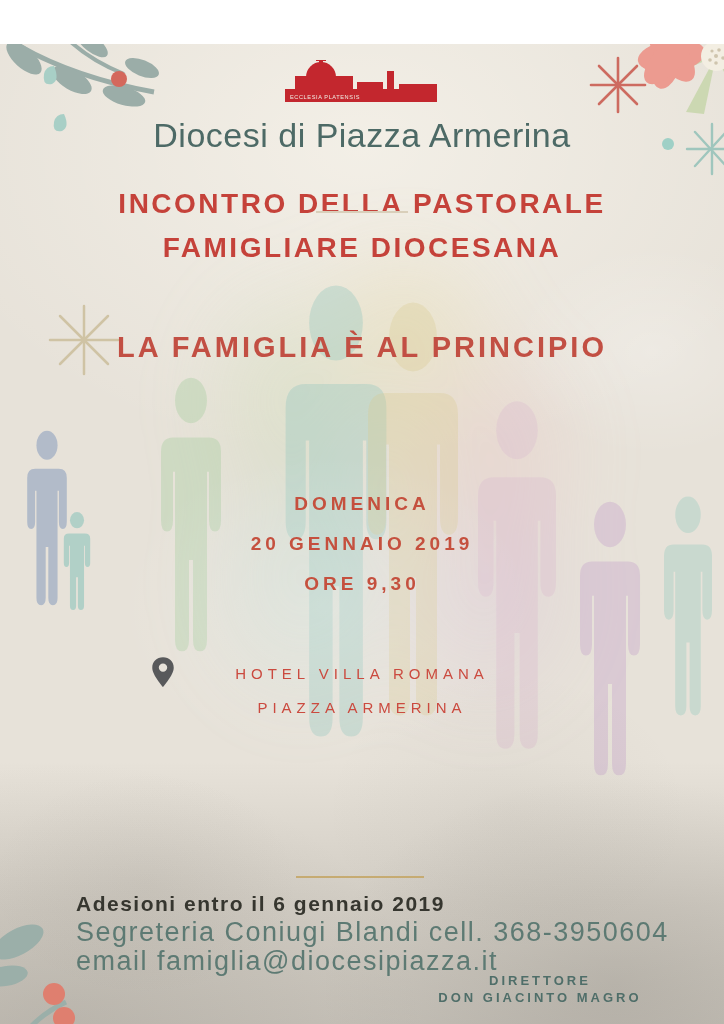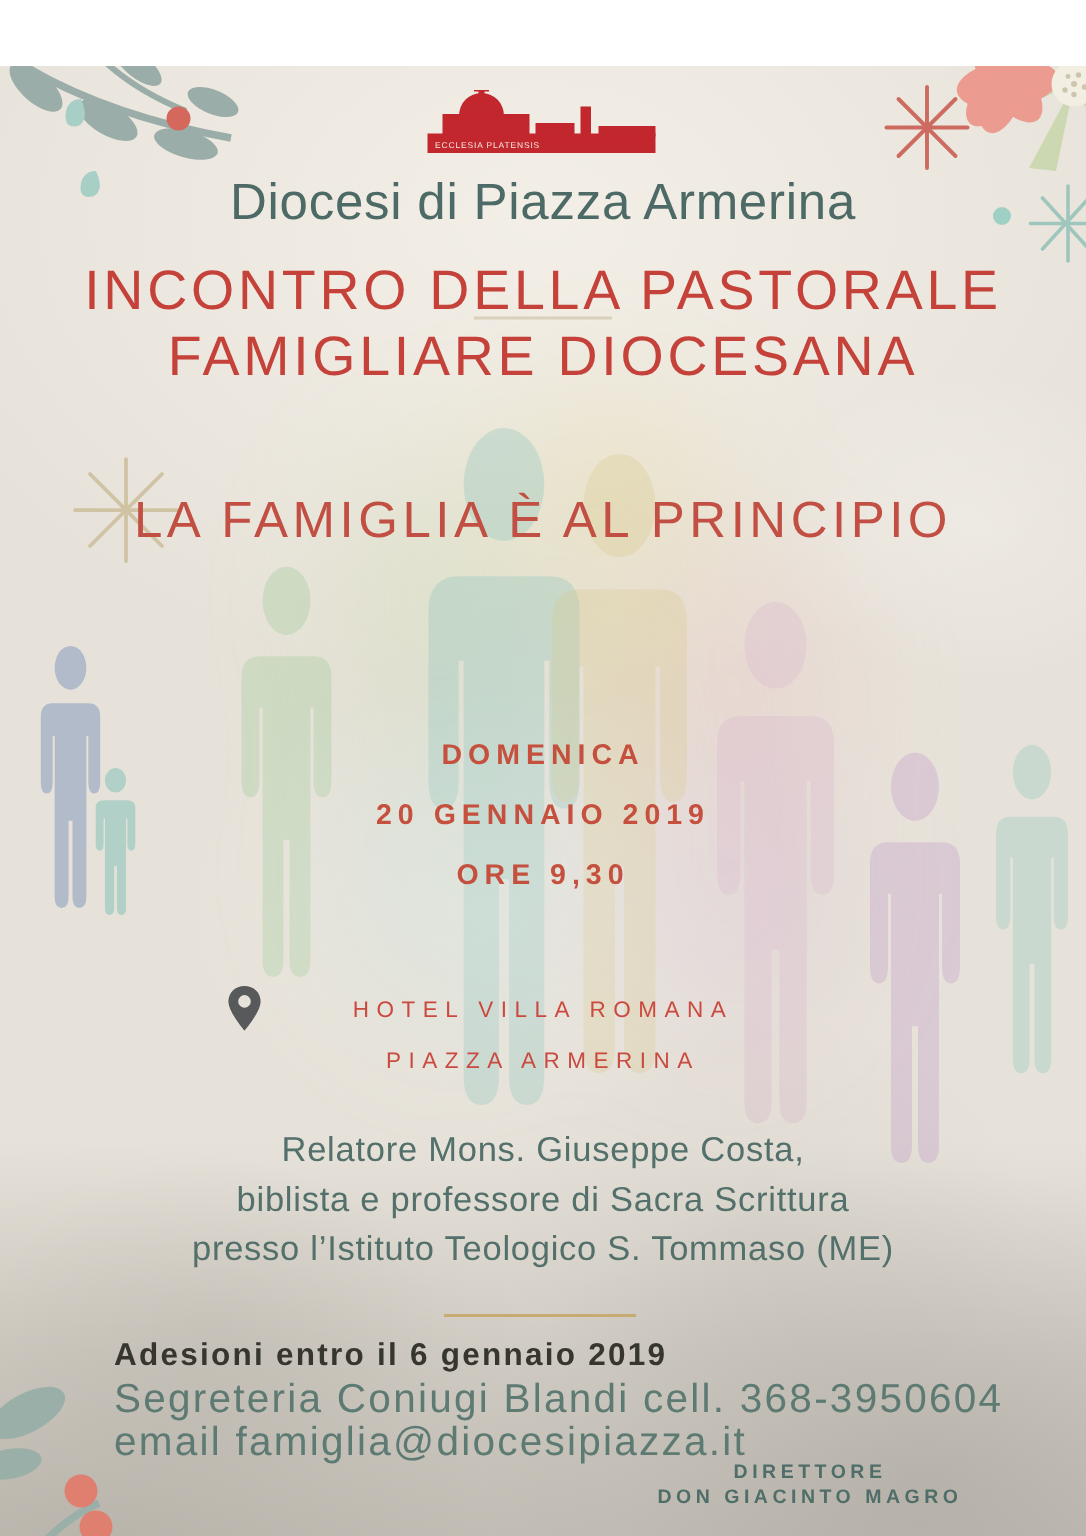--- a/index.html
+++ b/index.html
@@ -25,23 +25,23 @@
     background:
       radial-gradient(150px 200px at 32% 30%, rgba(190,215,160,.55), transparent 70%),
       radial-gradient(160px 180px at 55% 18%, rgba(228,212,140,.55), transparent 70%),
       radial-gradient(150px 190px at 72% 40%, rgba(235,180,180,.5), transparent 70%),
       radial-gradient(170px 200px at 70% 68%, rgba(205,170,210,.45), transparent 70%),
       radial-gradient(170px 210px at 35% 65%, rgba(160,210,200,.5), transparent 70%);
   }
   .fig{position:absolute;}
   .center{position:absolute; left:0; width:724px; text-align:center;}
   .org-title{top:72px; font-size:34px; color:#4d6a66; letter-spacing:.5px;}
-  .heading{top:128px; font-size:37px; font-weight:normal; color:#c5423a; letter-spacing:2.5px; line-height:44px;}
+  .heading{top:138px; font-size:28px; font-weight:bold; color:#c5423a; letter-spacing:2.5px; line-height:44px;}
   .heading-divider{position:absolute; left:316px; top:167px; width:92px; height:2px; background:#d9cfba;}
-  .theme{top:282px; font-size:34px; font-weight:normal; color:#c24f43; letter-spacing:3px; line-height:42px;}
+  .theme{top:282px; font-size:29px; font-weight:bold; color:#c24f43; letter-spacing:3px; line-height:42px;}
   .date-block{top:440px; font-size:19px; font-weight:bold; color:#c5503e; letter-spacing:4px; line-height:40px;}
   .venue{top:613px; font-size:15px; font-weight:normal; color:#cb4a3f; letter-spacing:5px; line-height:34px;}
   .speaker{top:706px; font-size:23px; color:#53706b; letter-spacing:.5px; line-height:33px;}
   .gold-divider{position:absolute; left:296px; top:832px; width:128px; height:2px; background:#c6ab72;}
   .footer-left{position:absolute; left:76px; top:845px; text-align:left; line-height:29px;}
   .deadline{font-size:21px; font-weight:bold; color:#36362f; letter-spacing:1.5px;}
   .contact{font-size:27px; color:#5d7a73; letter-spacing:1.5px;}
   .director{position:absolute; left:430px; top:928px; width:220px; text-align:center;
     font-size:13px; font-weight:bold; color:#4f6e69; letter-spacing:3px; line-height:17px;}
   .logo-wrap{position:absolute; left:0; top:16px; width:724px; text-align:center;}
@@ -207,25 +207,20 @@
   </div>
 
   <svg class="pin" width="28" height="42" viewBox="0 0 24 34">
     <path fill="#58595b" fill-rule="evenodd" d="M12 1 C6.6 1 2.8 4.9 2.8 9.9 C2.8 16 12 26.5 12 26.5 C12 26.5 21.2 16 21.2 9.9 C21.2 4.9 17.4 1 12 1 Z M12 13.4 a3.6 3.6 0 1 1 0 -7.2 a3.6 3.6 0 0 1 0 7.2 Z"></path>
   </svg>
   <div class="center venue">
     <div>HOTEL VILLA ROMANA</div>
     <div>PIAZZA ARMERINA</div>
   </div>
 
-  <div class="center speaker">
-    <div>Relatore Mons. Giuseppe Costa,</div>
-    <div>biblista e professore di Sacra Scrittura</div>
-    <div>presso l’Istituto Teologico S. Tommaso (ME)</div>
-  </div>
 
   <div class="gold-divider"></div>
 
   <div class="footer-left">
     <div class="deadline">Adesioni entro il 6 gennaio 2019</div>
     <div class="contact">Segreteria Coniugi Blandi cell. 368-3950604</div>
     <div class="contact">email famiglia@diocesipiazza.it</div>
   </div>
 
   <div class="director">

